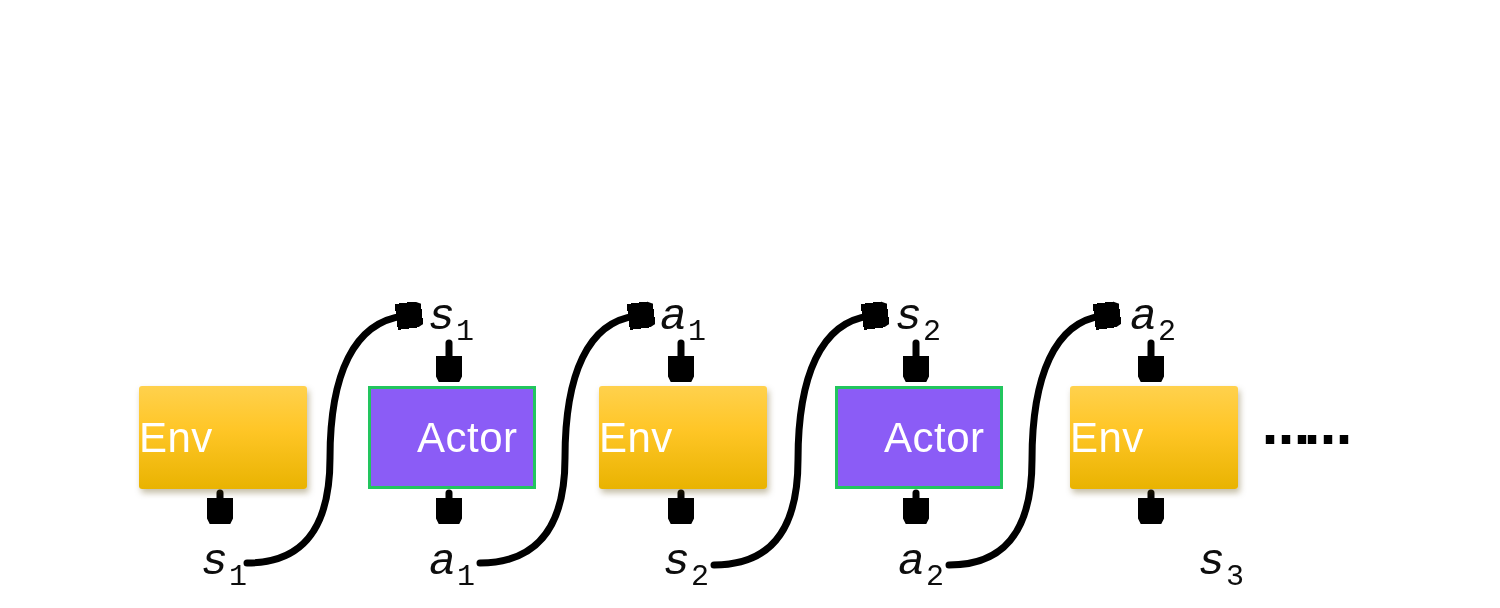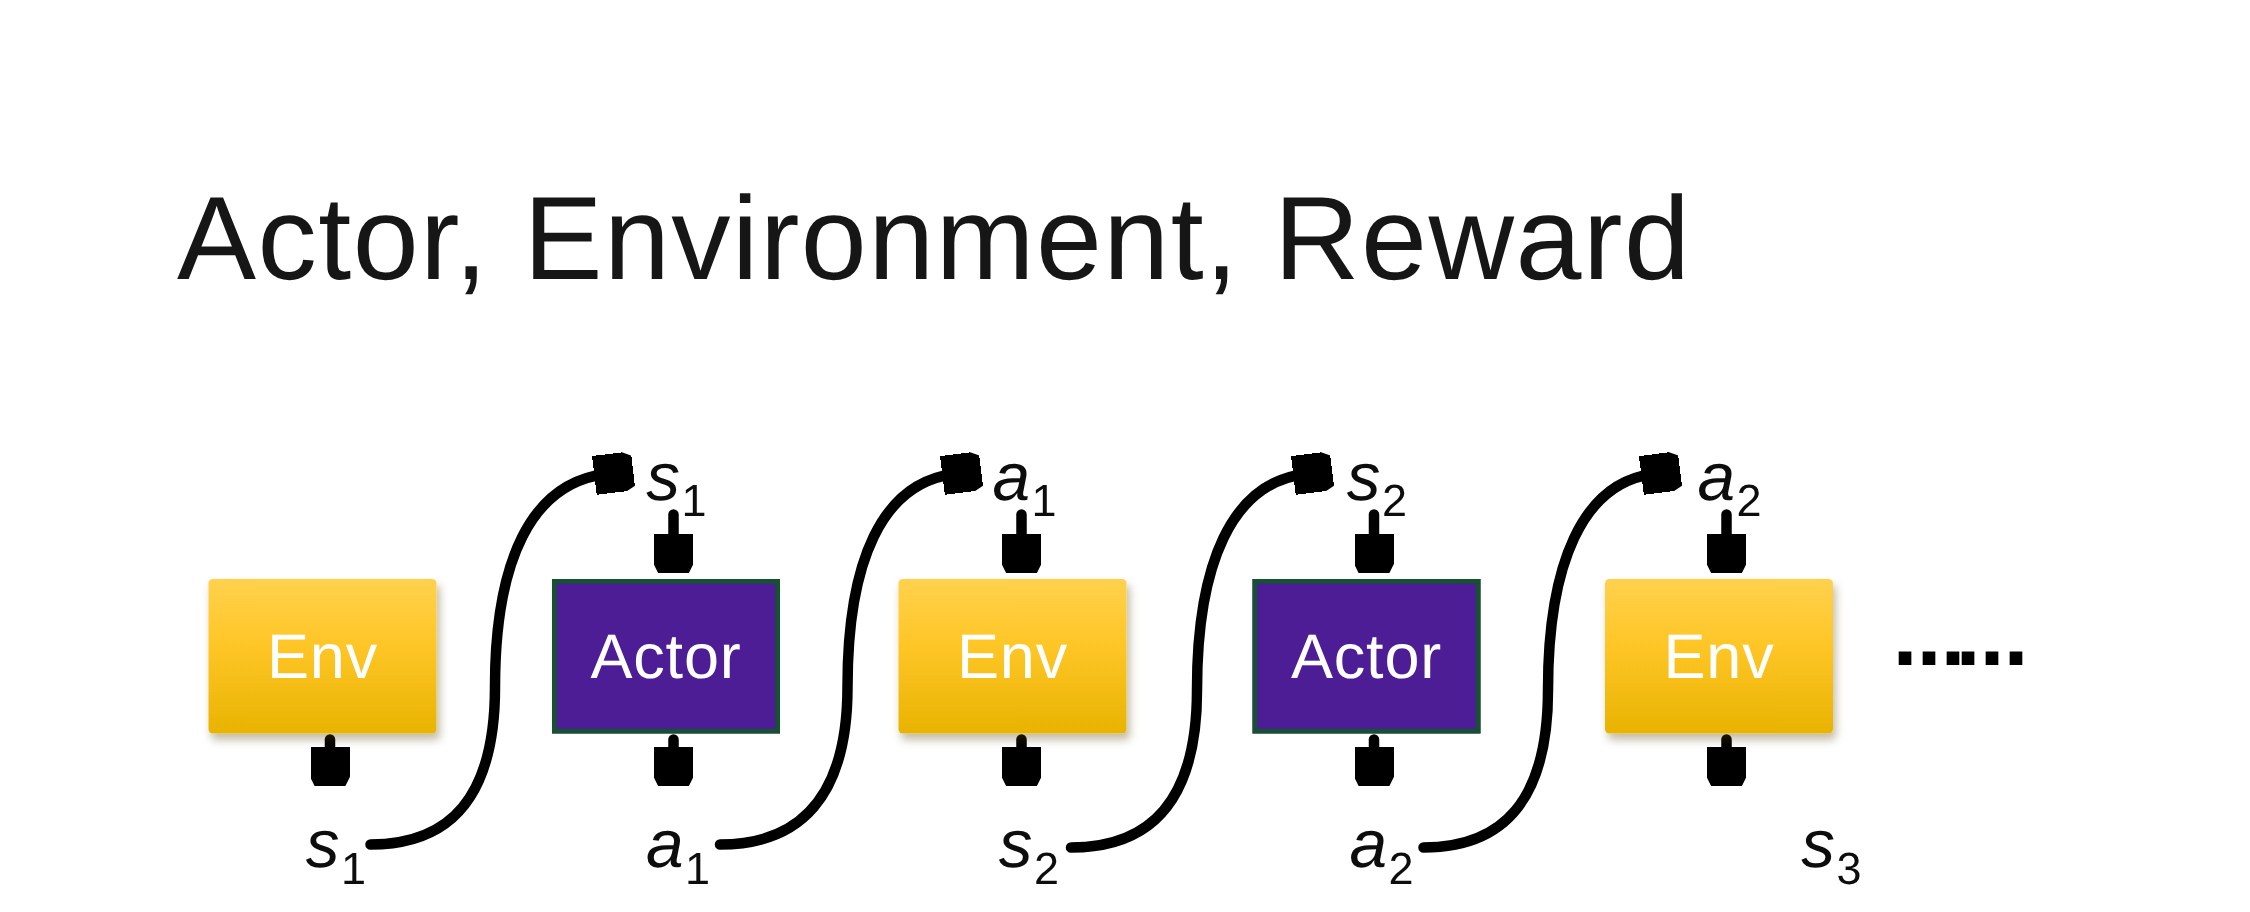--- a/index.html
+++ b/index.html
@@ -30,45 +30,45 @@
     height: 608px;
   }
   .arrows path, .arrows line {
     stroke: #000000;
     stroke-width: 7;
     fill: none;
     stroke-linecap: round;
   }
   .box {
     position: absolute;
-    width: 152px;
+    width: 168px;
     height: 103px;
     top: 386px;
     display: flex;
     align-items: center;
-    justify-content: center;
     color: #ffffff;
     font-size: 42px;
     font-weight: 300;
     letter-spacing: 0.5px;
     box-sizing: border-box;
   }
   .box.env {
     background: linear-gradient(180deg, #ffd14d 0%, #ffc627 42%, #e9b301 100%);
     border-radius: 3px;
     box-shadow: 2px 4px 6px rgba(90, 70, 0, 0.35);
   }
   .box.actor {
-    background: #4c1d95;
-    border: 3px solid #14532d;
+    background: #8b5cf6;
+    border: 3px solid #22c55e;
+    padding-left: 46px;
   }
   .mlabel {
     position: absolute;
     transform: translateX(-50%);
-    font-family: Liberation Sans, sans-serif;
+    font-family: Liberation Mono, monospace;
     font-style: italic;
     font-size: 45px;
     line-height: 1;
     color: #0d0d0d;
     white-space: nowrap;
   }
   .mlabel .sub {
     font-style: normal;
     font-size: 30px;
     vertical-align: -11px;
@@ -87,21 +87,20 @@
     line-height: 1;
     color: #000000;
     white-space: nowrap;
   }
 </style>
 </head>
 <body>
 
 <div class="slide">
 
-  <h1 class="title">Actor, Environment, Reward</h1>
 
   <svg class="arrows" viewBox="0 0 1500 608" xmlns="http://www.w3.org/2000/svg">
     <defs>
       <marker id="ah" viewBox="0 0 10 10" refX="3" refY="5" markerWidth="26" markerHeight="26" orient="auto" markerUnits="userSpaceOnUse">
         <path d="M0,0 L10,5 L0,10 Z" fill="#000000" stroke="none"></path>
       </marker>
     </defs>
 
     <line x1="449" y1="343" x2="449" y2="364" marker-end="url(#ah)"></line>
     <line x1="681" y1="343" x2="681" y2="364" marker-end="url(#ah)"></line>

